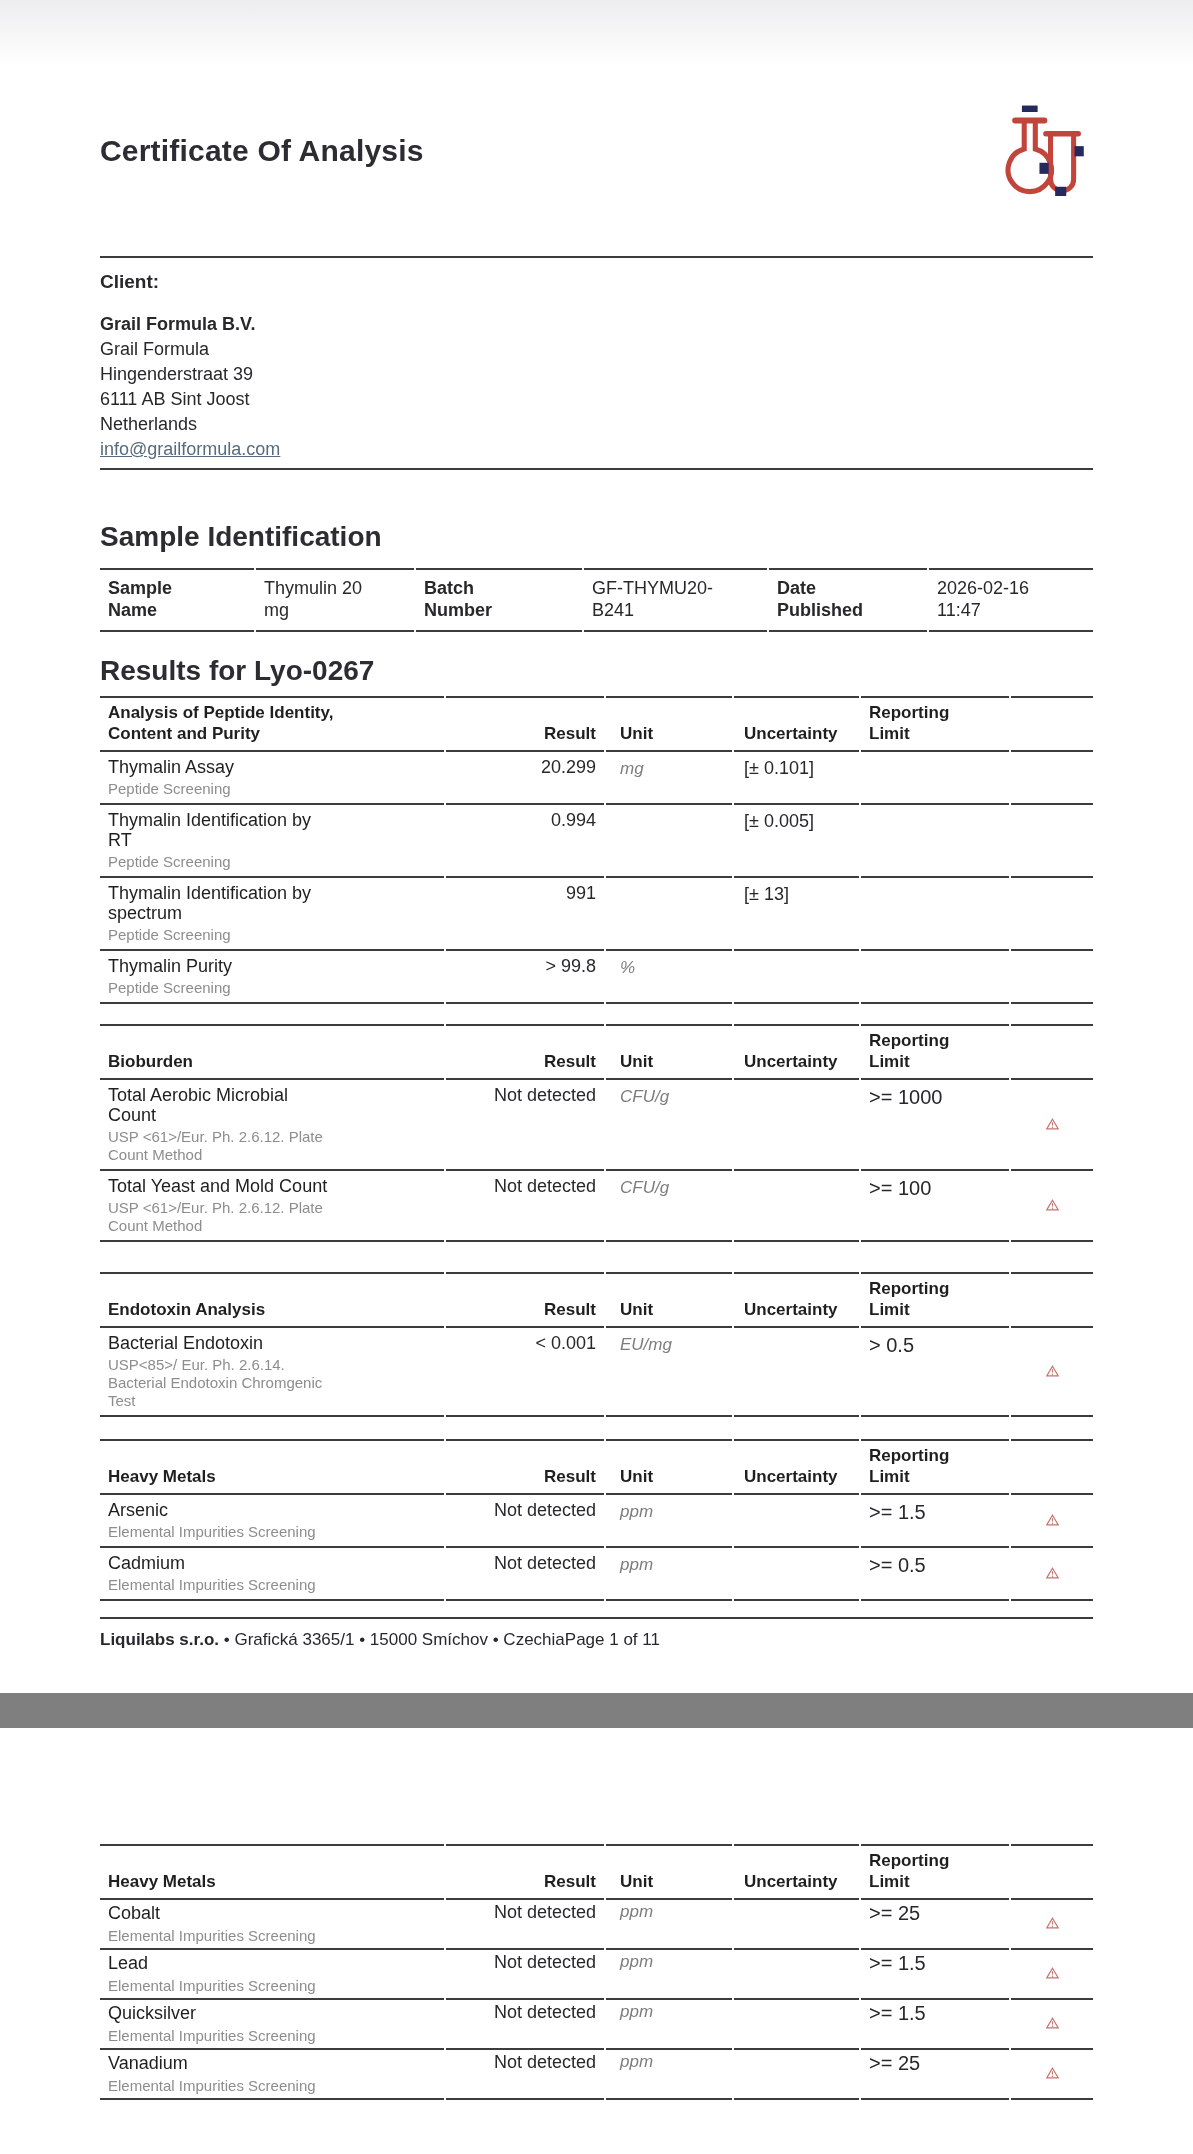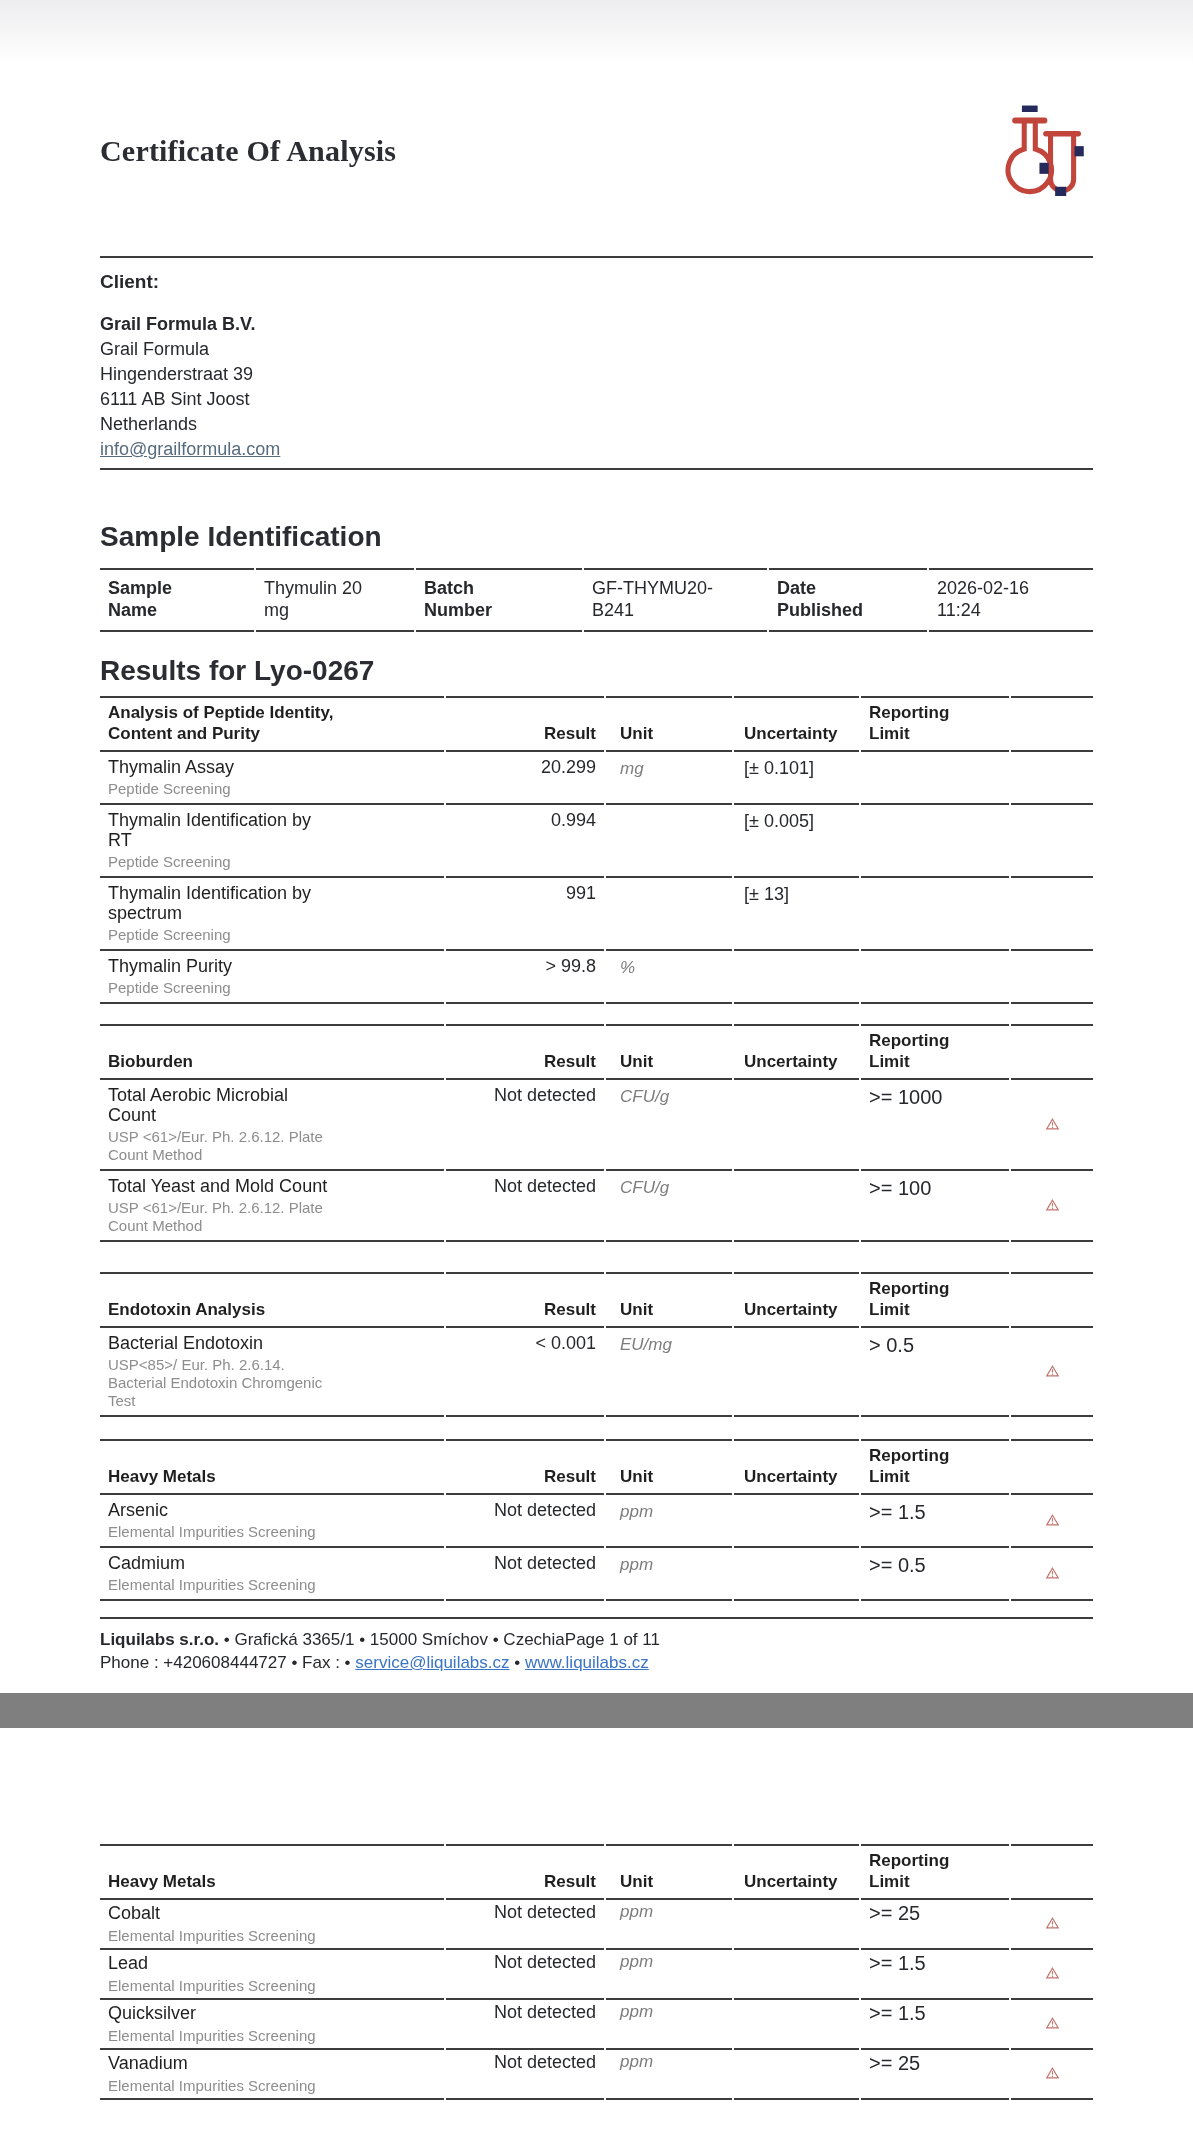--- a/index.html
+++ b/index.html
@@ -6,21 +6,21 @@
   body{width:1193px;font-family:"Liberation Sans","DejaVu Sans",sans-serif;color:#26282c;}
   .sheet{position:relative;width:1193px;background:#ffffff;overflow:hidden;}
   .sheet1{height:1693px;background:linear-gradient(#ededef 0px,#ffffff 66px);}
   .band{width:1193px;height:35px;background:#7f7f7f;}
   .sheet2{height:426px;}
   .content{width:993px;margin:0 auto;}
   .sheet1 .content{padding-top:104px;}
   .sheet2 .content{padding-top:116px;}
 
   
-  .header-row{display:flex;justify-content:space-between;align-items:flex-start;height:118px;font-family:Liberation Serif, serif;}
+  .header-row{display:flex;justify-content:space-between;align-items:flex-start;height:118px;}
   .doc-title{font-size:30px;font-weight:bold;color:#2b2d32;margin-top:30px;letter-spacing:.2px;}
   .logo{display:flex;align-items:flex-start;}
   .logo-text{display:flex;flex-direction:column;margin-left:14px;margin-top:10px;}
   .logo-word{font-size:46px;line-height:50px;font-weight:400;color:#d0786e;letter-spacing:7px;}
   .logo-tag{font-size:20px;line-height:24px;font-weight:bold;color:#b04038;margin-top:4px;margin-left:8px;letter-spacing:.6px;}
 
   .rule{border:0;border-top:2px solid #3c3c3c;margin:0;}
   .r1{margin-top:34px;}
   .r2{margin-top:6px;}
 
@@ -137,21 +137,21 @@
 Name</td>
         <td class="s-value">Thymulin 20
 mg</td>
         <td class="s-label">Batch
 Number</td>
         <td class="s-value">GF-THYMU20-
 B241</td>
         <td class="s-label">Date
 Published</td>
         <td class="s-value">2026-02-16
-11:24</td>
+11:47</td>
       </tr>
     </tbody>
       </table>
 
     <h2 class="h-results">Results for Lyo-0267</h2>
 
     <table class="results-table t0">
       <colgroup>
           <col class="c-param">
           <col class="c-result">
@@ -406,23 +406,20 @@
   </tr>
 </tbody>
     </table>
 
     <div class="footer">
       <div class="footer-line1">
         <div>
           <span class="footer-company">Liquilabs s.r.o.</span><span> • Grafická 3365/1 • 15000 Smíchov • Czechia</span>
         </div>
         <div>Page 1 of 11</div>
-      </div>
-      <div>
-        <span>Phone : +420608444727 • Fax : • </span><a href="#" class="link-blue">service@liquilabs.cz</a><span> • </span><a href="#" class="link-blue">www.liquilabs.cz</a>
       </div>
     </div>
 
   </div>
 </div>
 
 <div class="band"></div>
 
 <div class="sheet sheet2">
   <div class="content">

